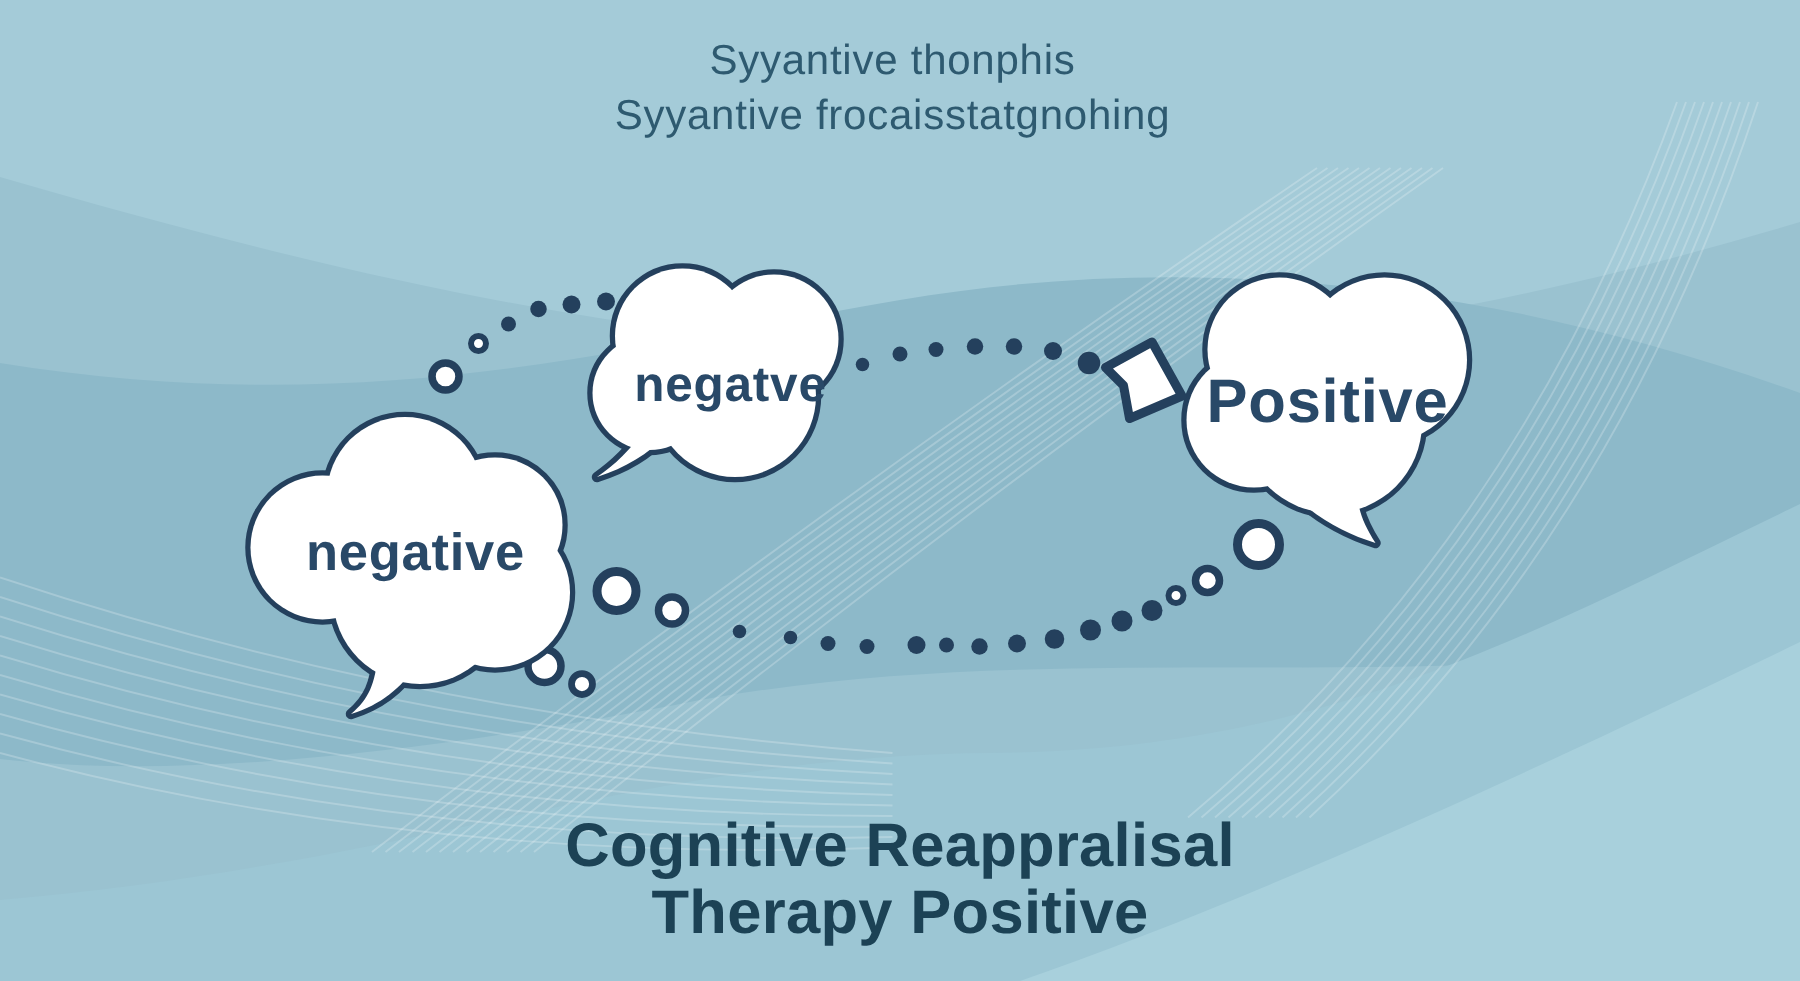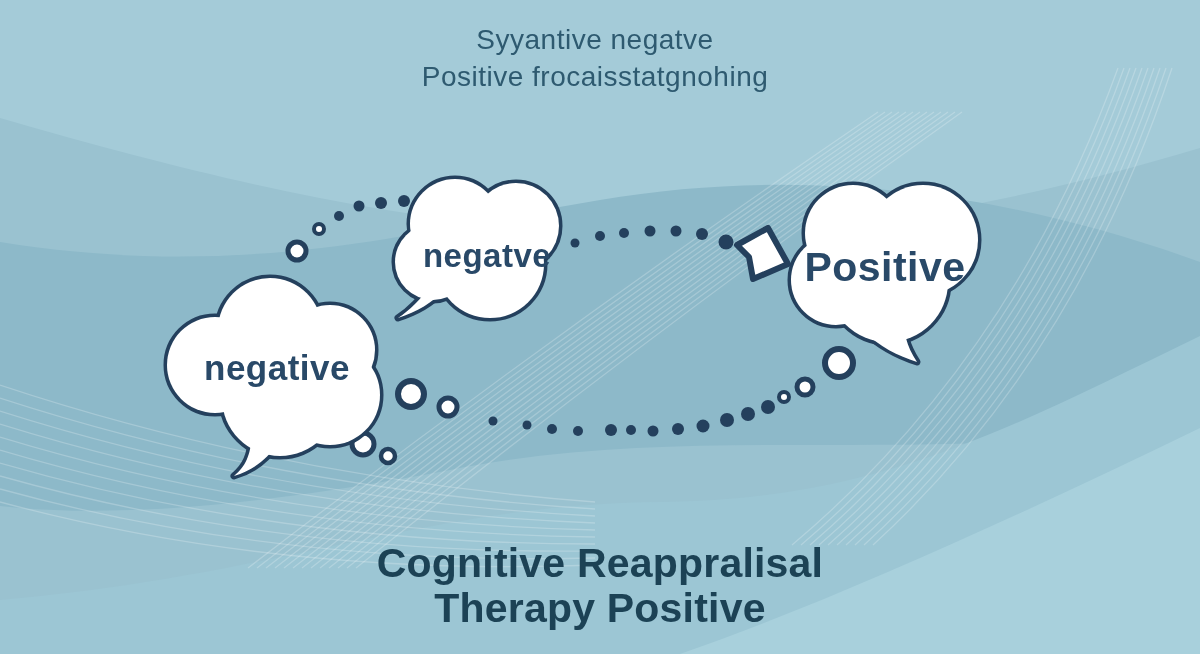--- a/index.html
+++ b/index.html
@@ -164,22 +164,22 @@
 
   <g id="arrow">
       <path d="M737,245 L768,228 L788,264 L753,279 L749,257 Z" fill="var(--bubble-fill)" stroke="var(--outline-navy)" stroke-width="6" stroke-linejoin="round"></path>
     </g>
       <text class="bubble-text bt-left" x="277" y="380">negative</text>
       <text class="bubble-text bt-middle" x="487" y="267">negatve</text>
       <text class="bubble-text bt-right" x="885" y="281">Positive</text>
     </svg>
 
   <div class="caption">
-    <div>Syyantive negatve</div>
-    <div>Positive frocaisstatgnohing</div>
+    <div>Syyantive thonphis</div>
+    <div>Syyantive frocaisstatgnohing</div>
   </div>
 
   <div class="title">
     <div>Cognitive Reappralisal</div>
     <div>Therapy Positive</div>
   </div>
 
 </div>
 
 </body></html>

